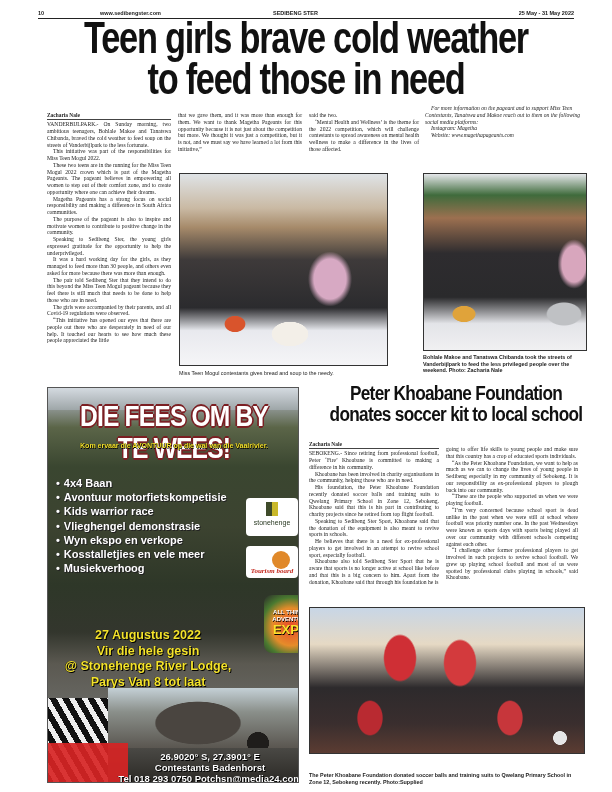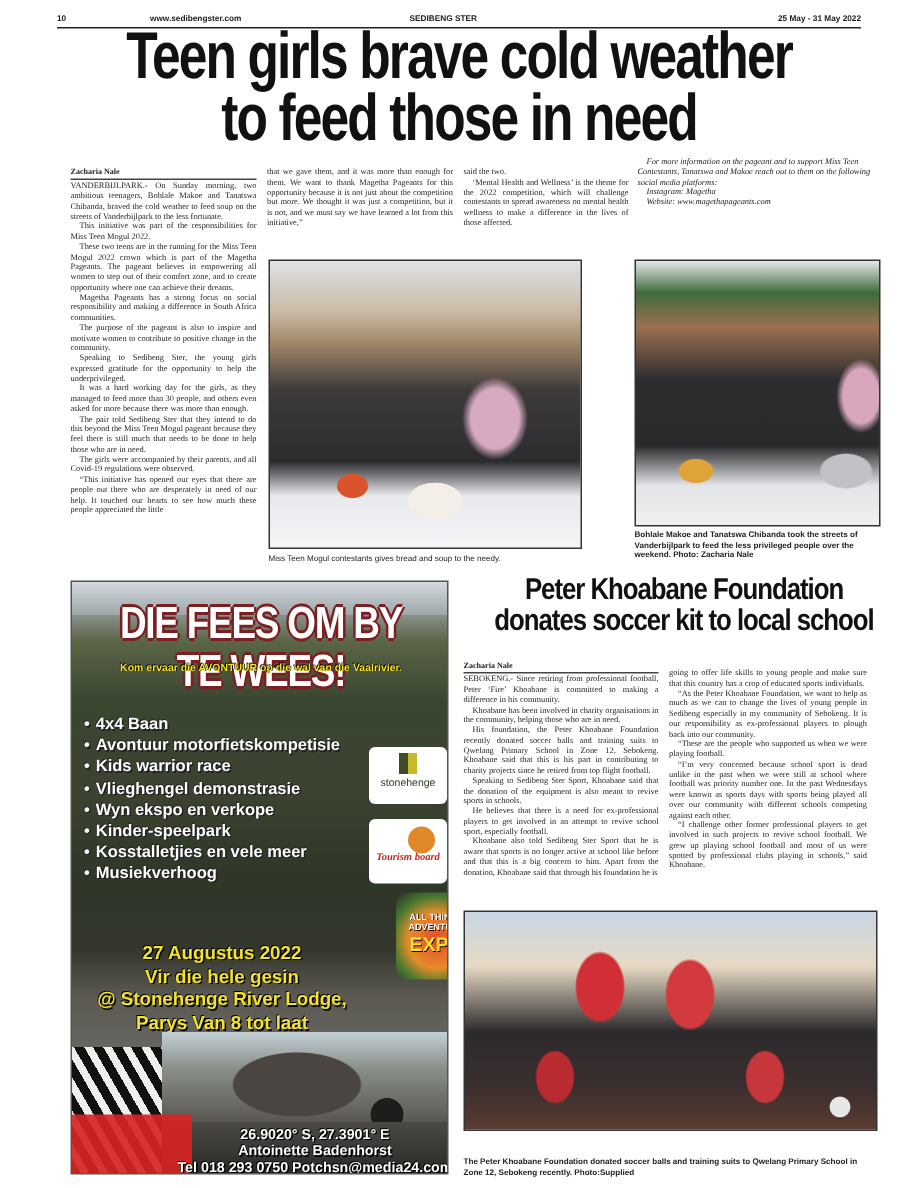--- a/index.html
+++ b/index.html
@@ -75,21 +75,21 @@
              font-family: "Liberation Sans", sans-serif; font-weight: bold; font-size: 11px; line-height: 14.2px; color: #fff;
              text-shadow: 1px 1px #222, -0.5px -0.5px #222; }
   .ad-list li::before { content: "\2022"; margin-right: 4px; }
   .ad-date { position: absolute; left: 0; top: 240px; width: 200px; text-align: center;
              font-family: "Liberation Sans", sans-serif; font-weight: bold; color: #f4e32c;
              font-size: 12.5px; line-height: 15.5px; text-shadow: 1px 1px #000, -0.5px -0.5px #000; }
   .ad-logo { position: absolute; background: #fff; border-radius: 4px; }
   .logo-stone { left: 198px; top: 110px; width: 52px; height: 38px; }
   .logo-stone .mark { position: absolute; left: 20px; top: 4px; width: 12px; height: 14px; background: linear-gradient(90deg, #3f4b2a 50%, #c9b82a 50%); }
   .logo-stone .txt { position: absolute; left: 0; top: 21px; width: 52px; text-align: center; font-family: "Liberation Sans", sans-serif; font-size: 7px; color: #2a3a23; }
-  .logo-tour { left: 198px; top: 158px; width: 52px; height: 43px; }
+  .logo-tour { left: 198px; top: 158px; width: 52px; height: 32px; }
   .logo-tour .mark { position: absolute; left: 26px; top: 5px; width: 18px; height: 18px; border-radius: 50%; background: #e0892a; }
   .logo-tour .txt { position: absolute; left: 2px; top: 22px; width: 48px; text-align: center; font-family: "Liberation Serif", serif; font-style: italic; font-weight: bold; font-size: 7px; color: #c3281d; line-height: 7px; }
   .logo-expo { left: 196px; top: 207px; width: 54px; height: 58px; border-radius: 8px; background: radial-gradient(circle at 50% 55%, #e7492a 0%, #e58c2a 45%, #4a7a30 70%, #2a2a2a 100%); margin-left: 20px; }
   .logo-expo .txt { position: absolute; left: 0; top: 14px; width: 54px; text-align: center; font-family: "Liberation Sans", sans-serif; font-weight: bold; font-size: 6px; color: #fff; line-height: 7px; text-shadow: 0.5px 0.5px #000; }
   .logo-expo .big { font-size: 13px; color: #fde02b; line-height: 14px; }
 
   .ad-tread { position: absolute; left: 0; top: 310px; width: 60px; height: 86px;
               background: repeating-linear-gradient(60deg, #111 0 6px, #eee 6px 11px); }
   .ad-tread-red { position: absolute; left: 0; top: 355px; width: 80px; height: 41px; background: #d72424; opacity: 0.92; }
   .ad-truck { position: absolute; left: 60px; top: 300px; width: 192px; height: 60px;
@@ -150,21 +150,20 @@
 <div class="ad">
   <div class="ad-sky"></div>
   <div class="ad-title">DIE FEES OM BY TE WEES!</div>
   <div class="ad-sub">Kom ervaar die AVONTUUR op die wal van die Vaalrivier.</div>
   <ul class="ad-list">
     <li>4x4 Baan</li>
     <li>Avontuur motorfietskompetisie</li>
     <li>Kids warrior race</li>
     <li>Vlieghengel demonstrasie</li>
     <li>Wyn ekspo en verkope</li>
-    <li>Kinder-speelpark</li>
     <li>Kosstalletjies en vele meer</li>
     <li>Musiekverhoog</li>
   </ul>
   <div class="ad-logo logo-stone">
     <div class="mark"></div>
     <div class="txt">stonehenge</div>
   </div>
   <div class="ad-logo logo-tour">
     <div class="mark"></div>
     <div class="txt">Tourism board</div>
@@ -180,21 +179,21 @@
     <div>27 Augustus 2022</div>
     <div>Vir die hele gesin</div>
     <div>@ Stonehenge River Lodge,</div>
     <div>Parys Van 8 tot laat</div>
   </div>
   <div class="ad-truck"></div>
   <div class="ad-tread"></div>
   <div class="ad-tread-red"></div>
   <div class="ad-contact">
     <div>26.9020° S, 27.3901° E</div>
-    <div>Antoinette Badenhorst</div>
+    <div>Contestants Badenhorst</div>
     <div>Tel 018 293 0750 Potchsn@media24.com</div>
   </div>
 </div>
 
 <div class="h2 h2a">Peter Khoabane Foundation</div>
 <div class="h2 h2b">donates soccer kit to local school</div>
 
 <div class="col" style="left:309px; top:441px; width:130px;">
   <div class="byline">Zacharia Nale</div>
   <p class="first">SEBOKENG.- Since retiring from professional football, Peter ‘Fire’ Khoabane is committed to making a difference in his community.</p>

